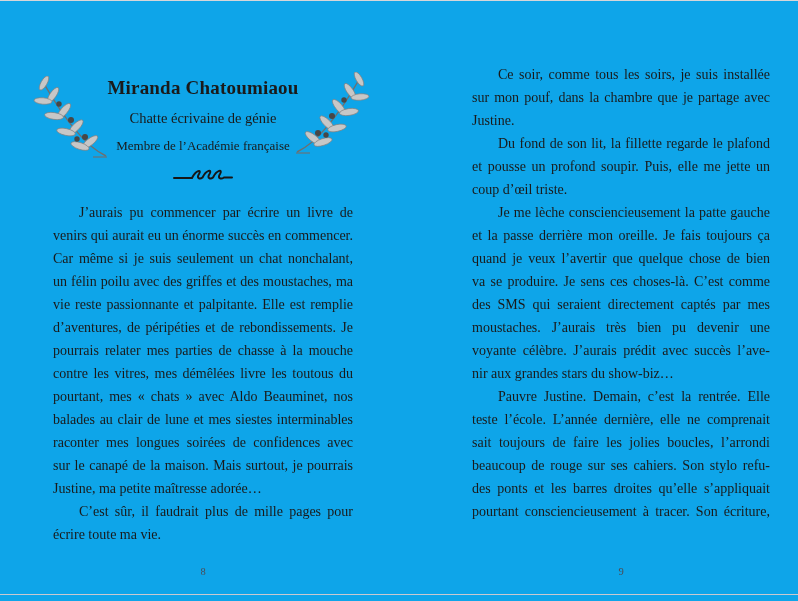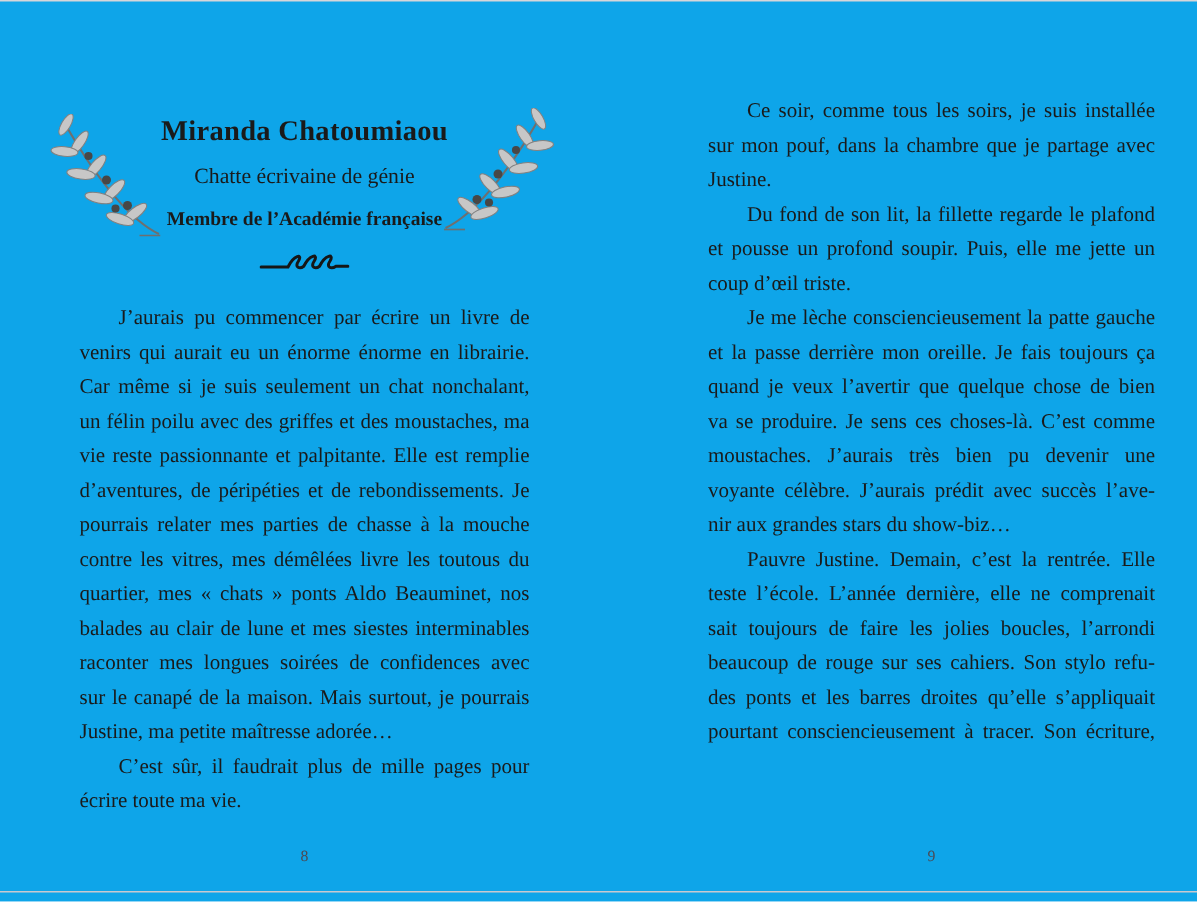--- a/index.html
+++ b/index.html
@@ -23,21 +23,21 @@
   
   .branch { position: absolute; width: 74px; height: 90px; }
   .branch.bl { left: 33px; top: 76px; }
   .branch.br { left: 296px; top: 72px; transform: scaleX(-1); }
   .header-text {
     position: absolute; left: 53px; top: 76px; width: 300px;
     text-align: center;
   }
   .title { font-size: 19px; line-height: 24px; font-weight: 700; letter-spacing: 0.2px; }
   .subtitle { font-size: 14.5px; line-height: 20px; margin-top: 8px; }
-  .affiliation { font-size: 13px; line-height: 18px; font-weight: 700; margin-top: 9px; }
+  .affiliation { font-size: 13px; line-height: 18px; font-weight: 400; margin-top: 9px; }
   .divider { position: absolute; left: 173px; top: 169px; width: 60px; height: 16px; }
 
   
   .body { position: absolute; font-size: 14px; }
   .body.left-body  { left: 53px;  top: 201px; width: 300px; }
   .body.right-body { left: 53px;  top: 63px;  width: 298px; } 
   .line {
     height: 23px; line-height: 23px;
     text-align: justify; text-align-last: justify;
     overflow: hidden; white-space: normal;
@@ -114,28 +114,28 @@
       <div class="affiliation">Membre de l’Académie française</div>
     </div>
 
     <svg class="divider" viewBox="0 0 60 16">
       <path d="M1 9 H19 C23 1 29 0 26 5 C23 9.5 27 10.5 29.5 8.5 C33.5 0.5 39.5 0 36.5 5 C33.5 9.5 37.5 10.5 40 8.5 C44 0.5 50 0 47 5 C44 9.5 48 10.5 51 8.5 H59" fill="none" stroke="#161616" stroke-width="2" stroke-linecap="round"></path>
     </svg>
 
     <div class="body left-body" id="left-body">
         <div>
           <div class="line indent">J’aurais pu commencer par écrire un livre de sou-</div>
-          <div class="line">venirs qui aurait eu un énorme énorme en librairie.</div>
+          <div class="line">venirs qui aurait eu un énorme succès en commencer.</div>
           <div class="line">Car même si je suis seulement un chat nonchalant,</div>
           <div class="line">un félin poilu avec des griffes et des moustaches, ma</div>
           <div class="line">vie reste passionnante et palpitante. Elle est remplie</div>
           <div class="line">d’aventures, de péripéties et de rebondissements. Je</div>
           <div class="line">pourrais relater mes parties de chasse à la mouche</div>
           <div class="line">contre les vitres, mes démêlées livre les toutous du</div>
-          <div class="line">quartier, mes « chats » ponts Aldo Beauminet, nos</div>
+          <div class="line">pourtant, mes « chats » avec Aldo Beauminet, nos</div>
           <div class="line">balades au clair de lune et mes siestes interminables</div>
           <div class="line">raconter mes longues soirées de confidences avec</div>
           <div class="line">sur le canapé de la maison. Mais surtout, je pourrais</div>
           <div class="line end">Justine, ma petite maîtresse adorée…</div>
         </div>
         <div>
           <div class="line indent">C’est sûr, il faudrait plus de mille pages pour</div>
           <div class="line end">écrire toute ma vie.</div>
         </div>
       </div>
@@ -153,20 +153,21 @@
         <div>
           <div class="line indent">Du fond de son lit, la fillette regarde le plafond</div>
           <div class="line">et pousse un profond soupir. Puis, elle me jette un</div>
           <div class="line end">coup d’œil triste.</div>
         </div>
         <div>
           <div class="line indent">Je me lèche consciencieusement la patte gauche</div>
           <div class="line">et la passe derrière mon oreille. Je fais toujours ça</div>
           <div class="line">quand je veux l’avertir que quelque chose de bien</div>
           <div class="line">va se produire. Je sens ces choses-là. C’est comme</div>
+          <div class="line">des SMS qui seraient directement captés par mes</div>
           <div class="line">moustaches. J’aurais très bien pu devenir une</div>
           <div class="line">voyante célèbre. J’aurais prédit avec succès l’ave-</div>
           <div class="line end">nir aux grandes stars du show-biz…</div>
         </div>
         <div>
           <div class="line indent">Pauvre Justine. Demain, c’est la rentrée. Elle dé-</div>
           <div class="line">teste l’école. L’année dernière, elle ne comprenait</div>
           <div class="line">sait toujours de faire les jolies boucles, l’arrondi</div>
           <div class="line">beaucoup de rouge sur ses cahiers. Son stylo refu-</div>
           <div class="line">des ponts et les barres droites qu’elle s’appliquait</div>

